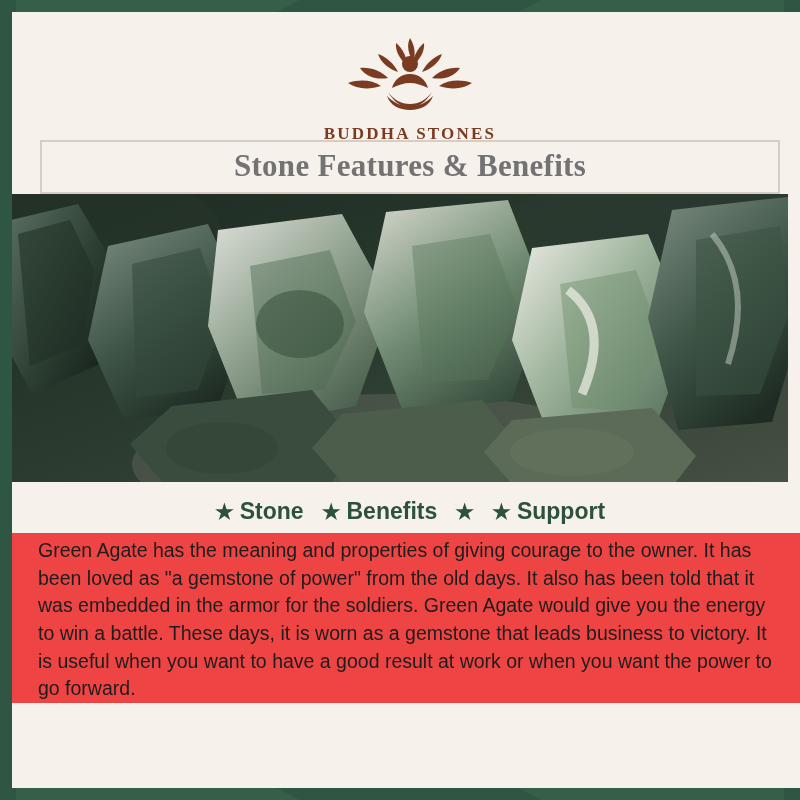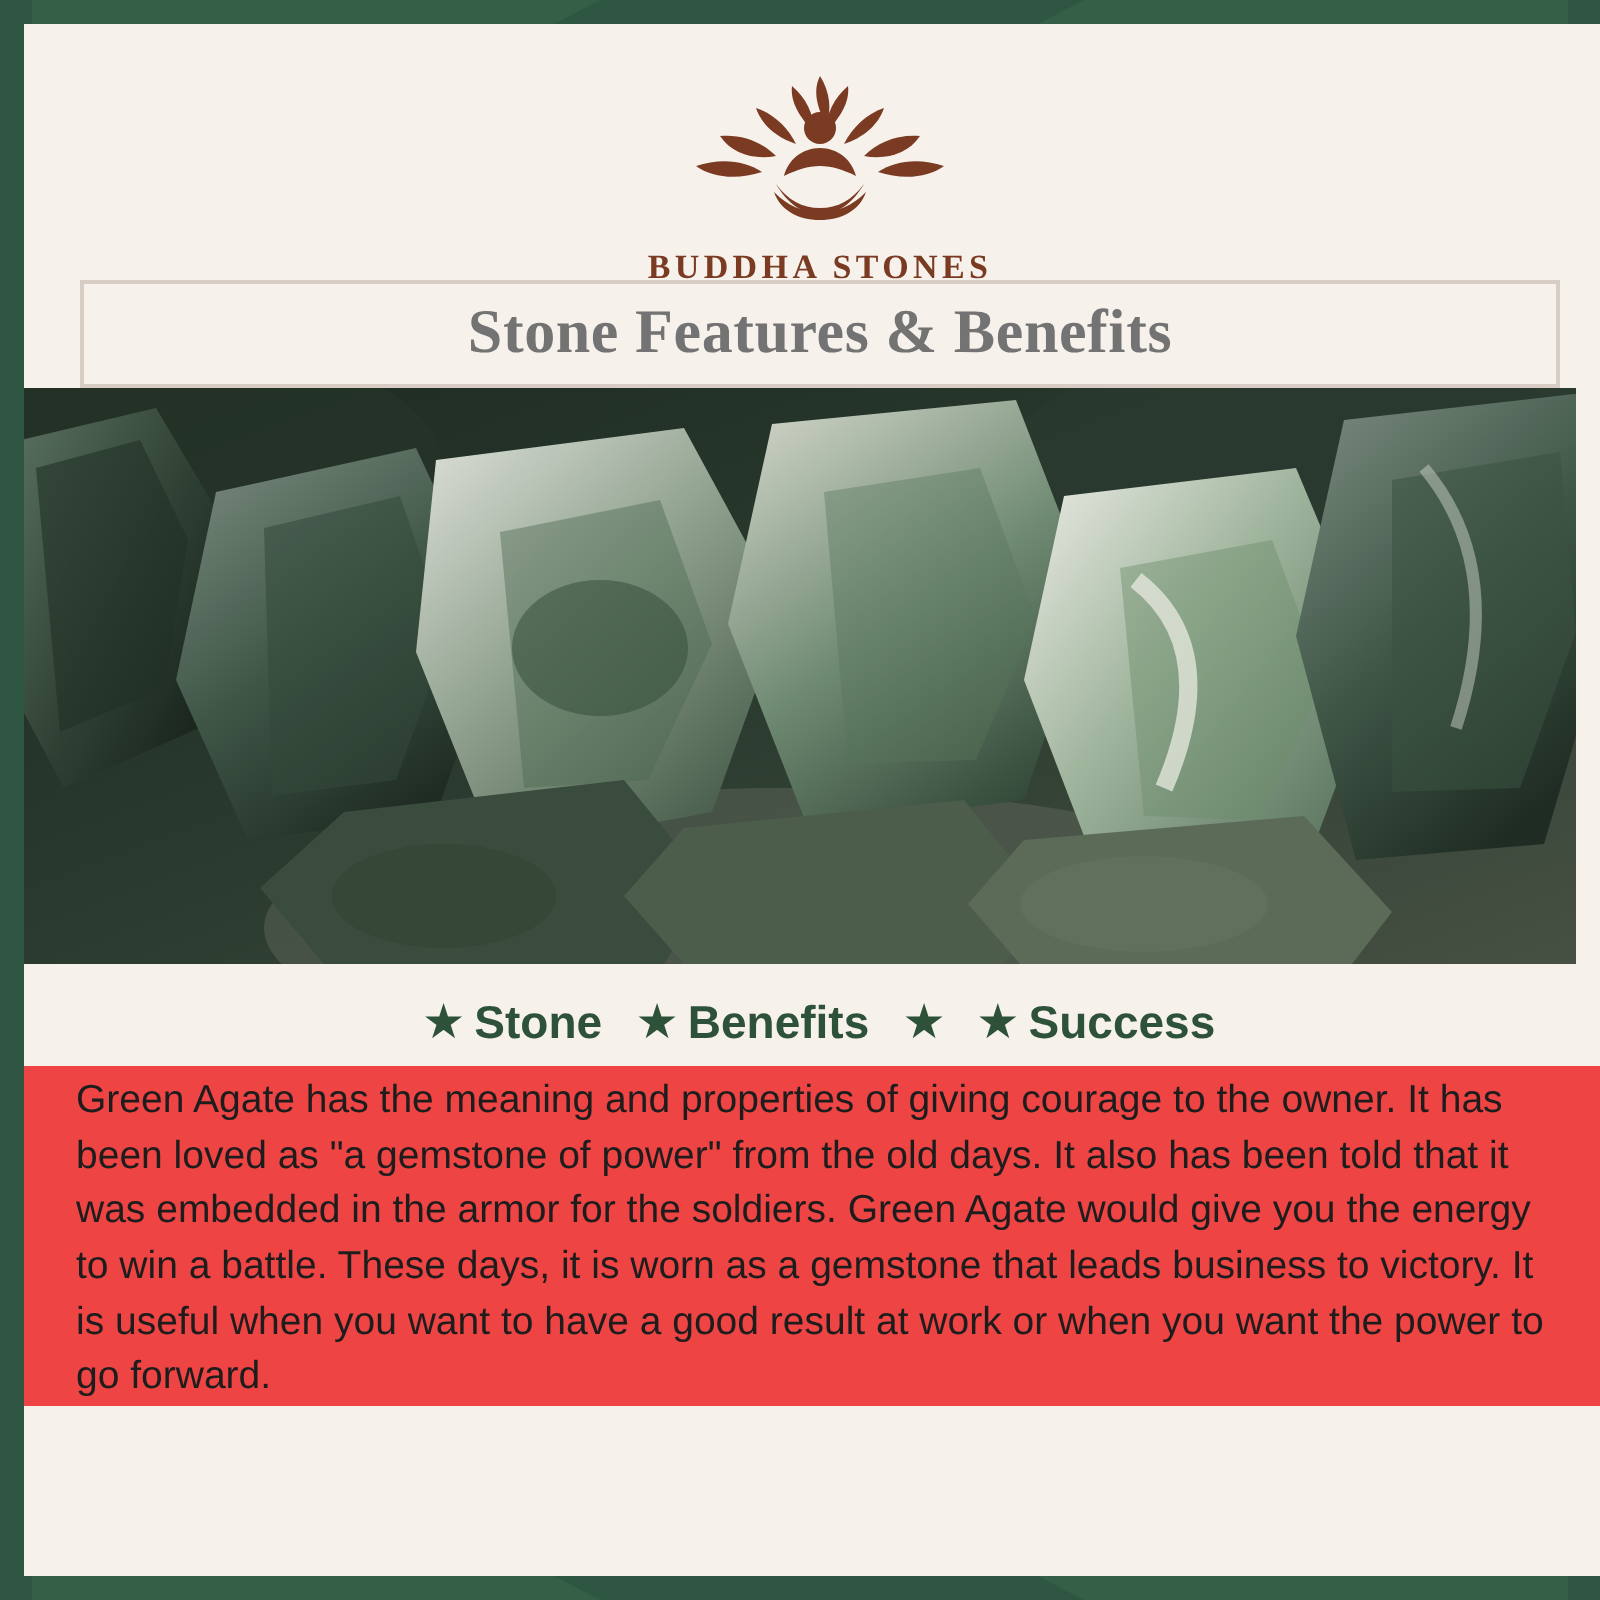--- a/index.html
+++ b/index.html
@@ -300,20 +300,20 @@
       </div>
       <div class="benefit">
         <span class="star">★</span>
         <span>Benefits</span>
       </div>
       <div class="benefit">
         <span class="star">★</span>
       </div>
       <div class="benefit">
         <span class="star">★</span>
-        <span>Success</span>
+        <span>Support</span>
       </div>
     </div>
 
     <div class="body-copy">Green Agate has the meaning and properties of giving courage to the owner. It has been loved as "a gemstone of power" from the old days. It also has been told that it was embedded in the armor for the soldiers. Green Agate would give you the energy to win a battle. These days, it is worn as a gemstone that leads business to victory. It is useful when you want to have a good result at work or when you want the power to go forward.</div>
 
   </div>
 </div>
 
 </body></html>

